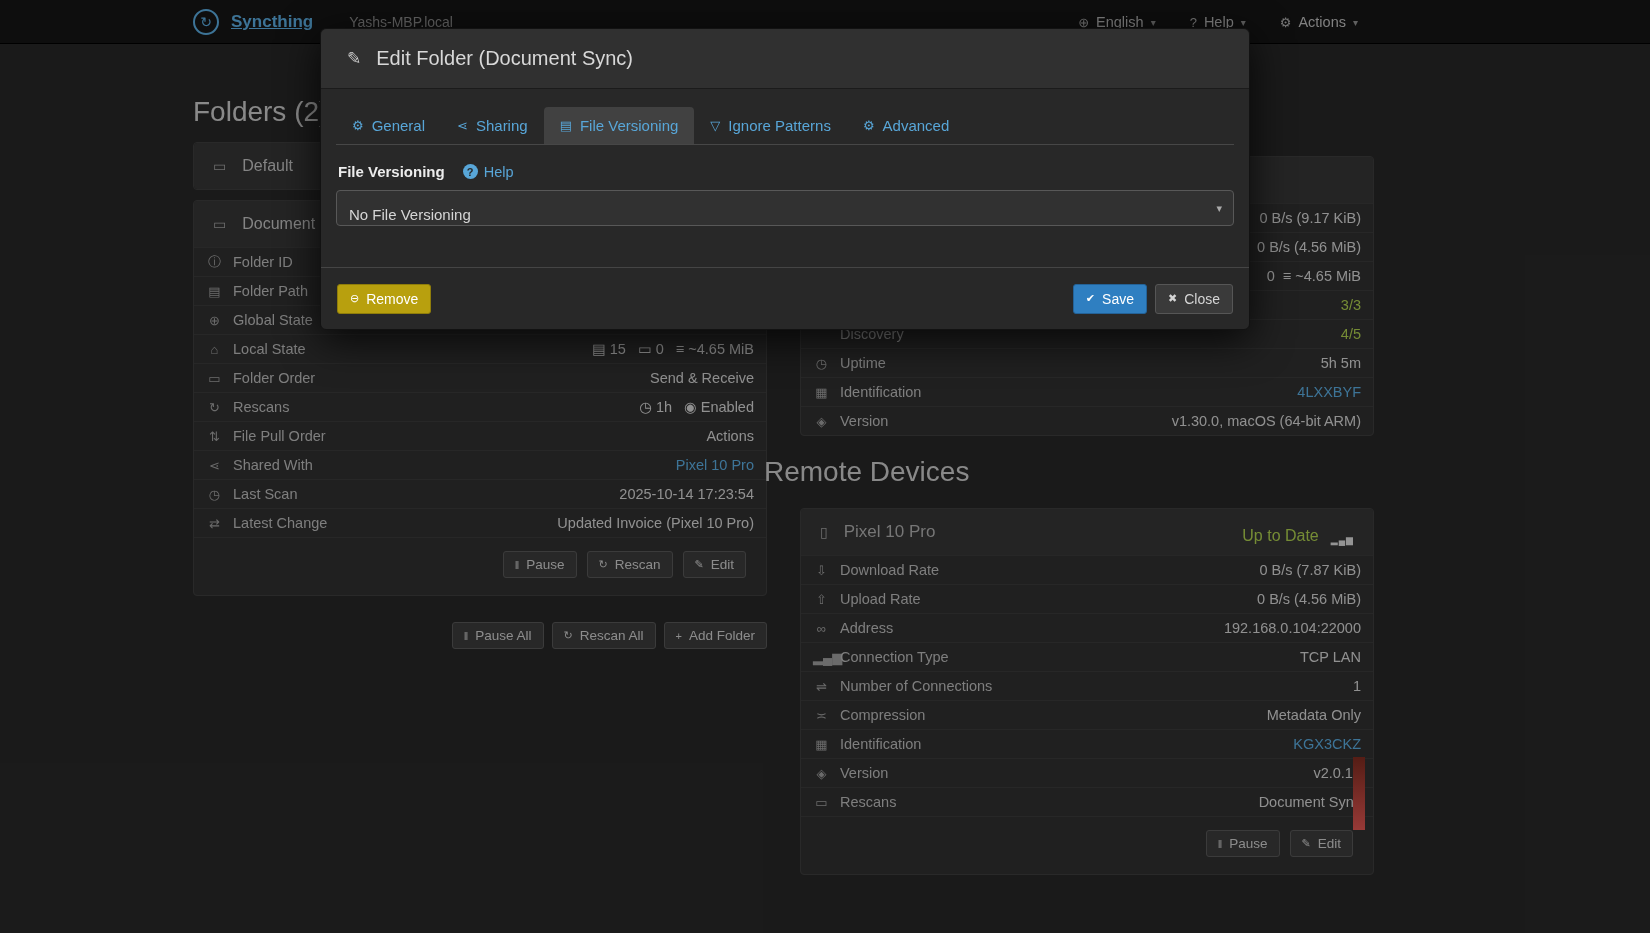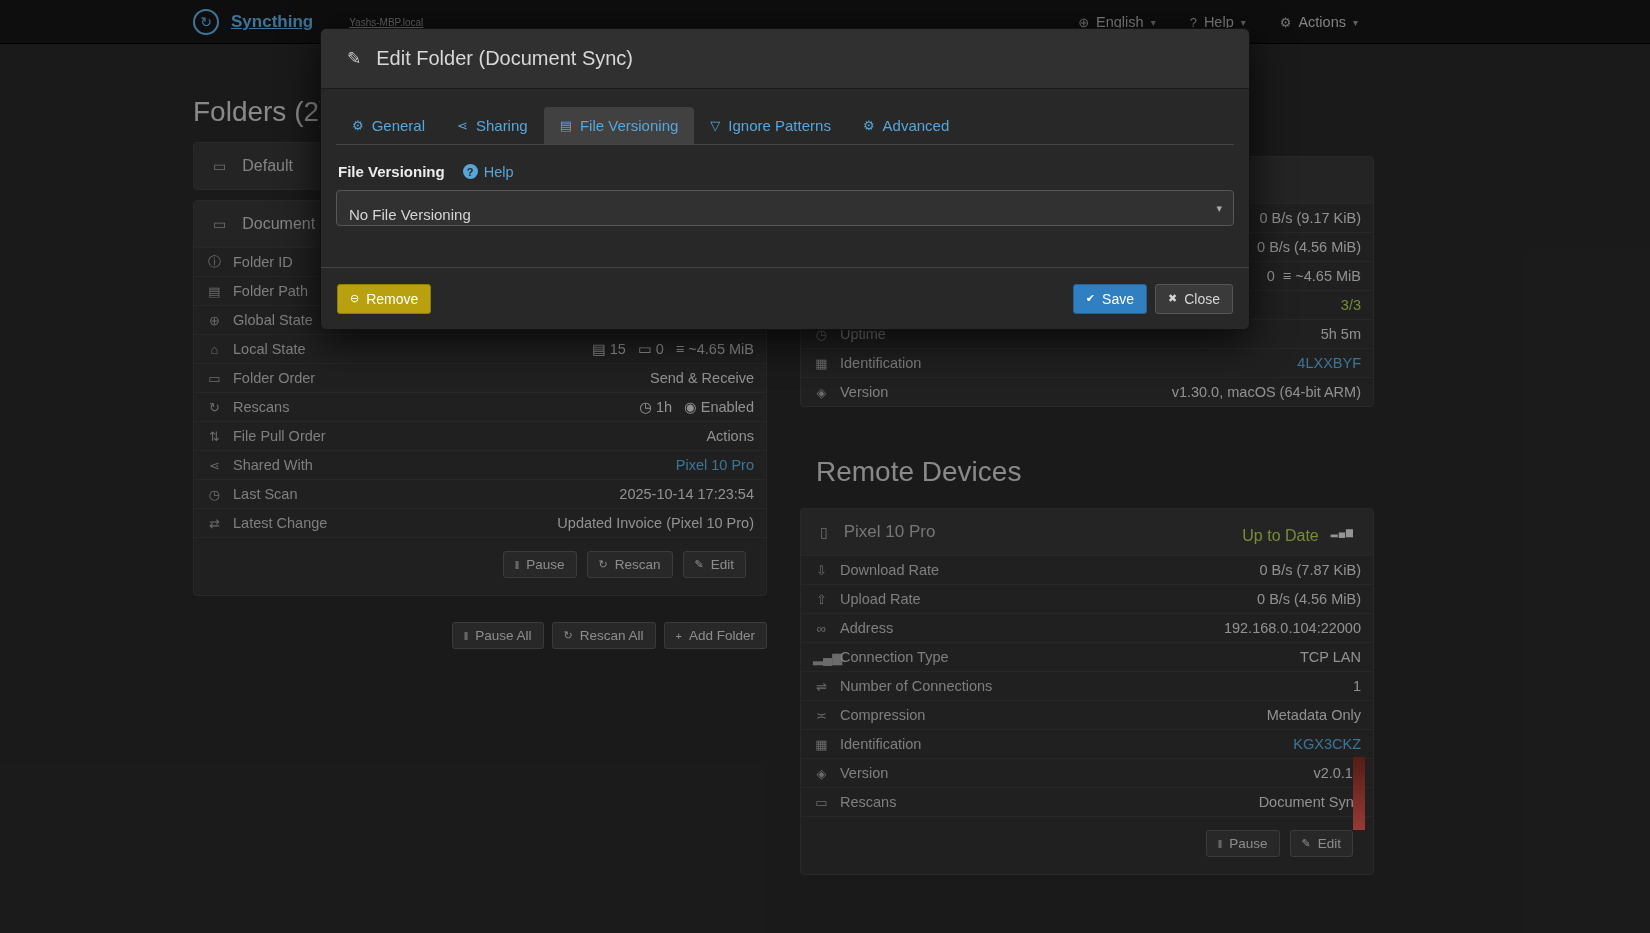--- a/index.html
+++ b/index.html
@@ -5,46 +5,46 @@
   *{margin:0;padding:0;box-sizing:border-box;}
   html,body{background:#111;}
   body{font-family:"Liberation Sans",sans-serif;}
   .stage{position:relative;width:1650px;height:933px;background:#262626;overflow:hidden;}
 
   
   .navbar{position:absolute;top:0;left:0;right:0;height:44px;background:#151515;border-bottom:1px solid #000;z-index:2;}
   .nav-left{position:absolute;left:193px;top:0;height:44px;display:flex;align-items:center;gap:12px;}
   .logo{width:26px;height:26px;border:2px solid var(--accent);border-radius:50%;color:var(--accent);display:flex;align-items:center;justify-content:center;font-size:14px;}
   .brand{color:var(--accent);font-size:17px;font-weight:bold;cursor:pointer;text-decoration:underline;}
-  .devname{color:#8f8f8f;font-size:10px;margin-left:24px;text-decoration:underline;}
+  .devname{color:#8f8f8f;font-size:14px;margin-left:24px;}
   .nav-right{position:absolute;right:292px;top:0;height:44px;display:flex;gap:34px;align-items:center;}
   .menu-item{color:#b9b9b9;font-size:14.5px;display:flex;gap:7px;align-items:center;cursor:pointer;}
   .micon{color:#a9a9a9;font-size:13px;}
   .caret{color:#8a8a8a;font-size:10px;}
 
   
   .col-left{position:absolute;left:193px;top:96px;width:574px;z-index:1;}
   .section-heading{font-size:28px;color:#c4c4c4;font-weight:400;margin-bottom:14px;}
   .panel{background:#2f2f2f;border:1px solid #3c3c3c;border-radius:4px;margin-bottom:10px;overflow:hidden;}
   .panel-head{height:46px;display:flex;align-items:center;gap:16px;padding:0 19px;background:#343434;color:#bdbdbd;font-size:16px;cursor:pointer;}
-  .panel-head .right{margin-left:auto;display:flex;align-items:flex-start;gap:12px;margin-top:8px;}
+  .panel-head .right{margin-left:auto;display:flex;align-items:flex-end;gap:12px;margin-top:8px;}
   .picon{color:#9f9f9f;font-size:14px;}
   .trow{display:flex;justify-content:space-between;align-items:center;min-height:29px;padding:0 12px;border-top:1px solid rgba(255,255,255,.05);font-size:14.5px;}
   .tlabel{display:flex;gap:10px;align-items:center;color:#b5b5b5;white-space:nowrap;}
   .ticon{width:17px;color:#9a9a9a;font-size:13px;text-align:center;}
   .tvalue{color:#cfcfcf;text-align:right;padding-left:18px;}
   .tvalue.link{color:var(--accent);cursor:pointer;}
   .tvalue.green{color:var(--success);text-align:right;}
   .panel-actions{display:flex;justify-content:flex-end;gap:10px;padding:13px 20px 17px;border-top:1px solid rgba(255,255,255,.05);}
   .btn{display:inline-flex;align-items:center;gap:7px;background:#3a3a3a;border:1px solid #555;color:#c9c9c9;border-radius:3px;font-size:13.5px;padding:5px 11px;cursor:pointer;font-family:inherit;}
   .bicon{font-size:11px;}
   .footer-actions{display:flex;justify-content:flex-end;gap:8px;margin-top:26px;}
 
   .this-device{position:absolute;left:800px;top:156px;width:574px;z-index:1;}
-  .remote-heading{position:absolute;left:816px;top:456px;z-index:1;font-size:28px;color:#c4c4c4;font-weight:400;}
+  .remote-heading{position:absolute;left:764px;top:456px;z-index:1;font-size:28px;color:#c4c4c4;font-weight:400;}
   .remote-panel{position:absolute;left:800px;top:508px;width:574px;z-index:1;}
   .dev-name{color:#a9a9a9;font-size:17px;}
   .dev-status{color:var(--success);font-size:16px;}
   .signal{color:#d5d5d5;font-size:9px;letter-spacing:1px;}
 
   .redbar{position:absolute;left:1353px;top:757px;width:12px;height:73px;background:linear-gradient(180deg,#7a2a1f,var(--danger));z-index:1;}
 
   
   .backdrop{position:absolute;inset:0;background:rgba(0,0,0,.3);z-index:40;}
   .modal{position:absolute;left:320px;top:28px;width:930px;height:302px;background:#282828;border:1px solid #121212;border-radius:6px;box-shadow:0 10px 40px rgba(0,0,0,.8);z-index:50;display:flex;flex-direction:column;}
@@ -247,20 +247,27 @@
           </div>
           <div class="trow">
             <span class="tlabel">
               <span class="ticon"></span>
               <span></span>
             </span>
             <span class="tvalue green">3/3</span>
           </div>
           <div class="trow">
             <span class="tlabel">
+              <span class="ticon"></span>
+              <span>Discovery</span>
+            </span>
+            <span class="tvalue green">4/5</span>
+          </div>
+          <div class="trow">
+            <span class="tlabel">
               <span class="ticon">◷</span>
               <span>Uptime</span>
             </span>
             <span class="tvalue">5h 5m</span>
           </div>
           <div class="trow">
             <span class="tlabel">
               <span class="ticon">▦</span>
               <span>Identification</span>
             </span>

